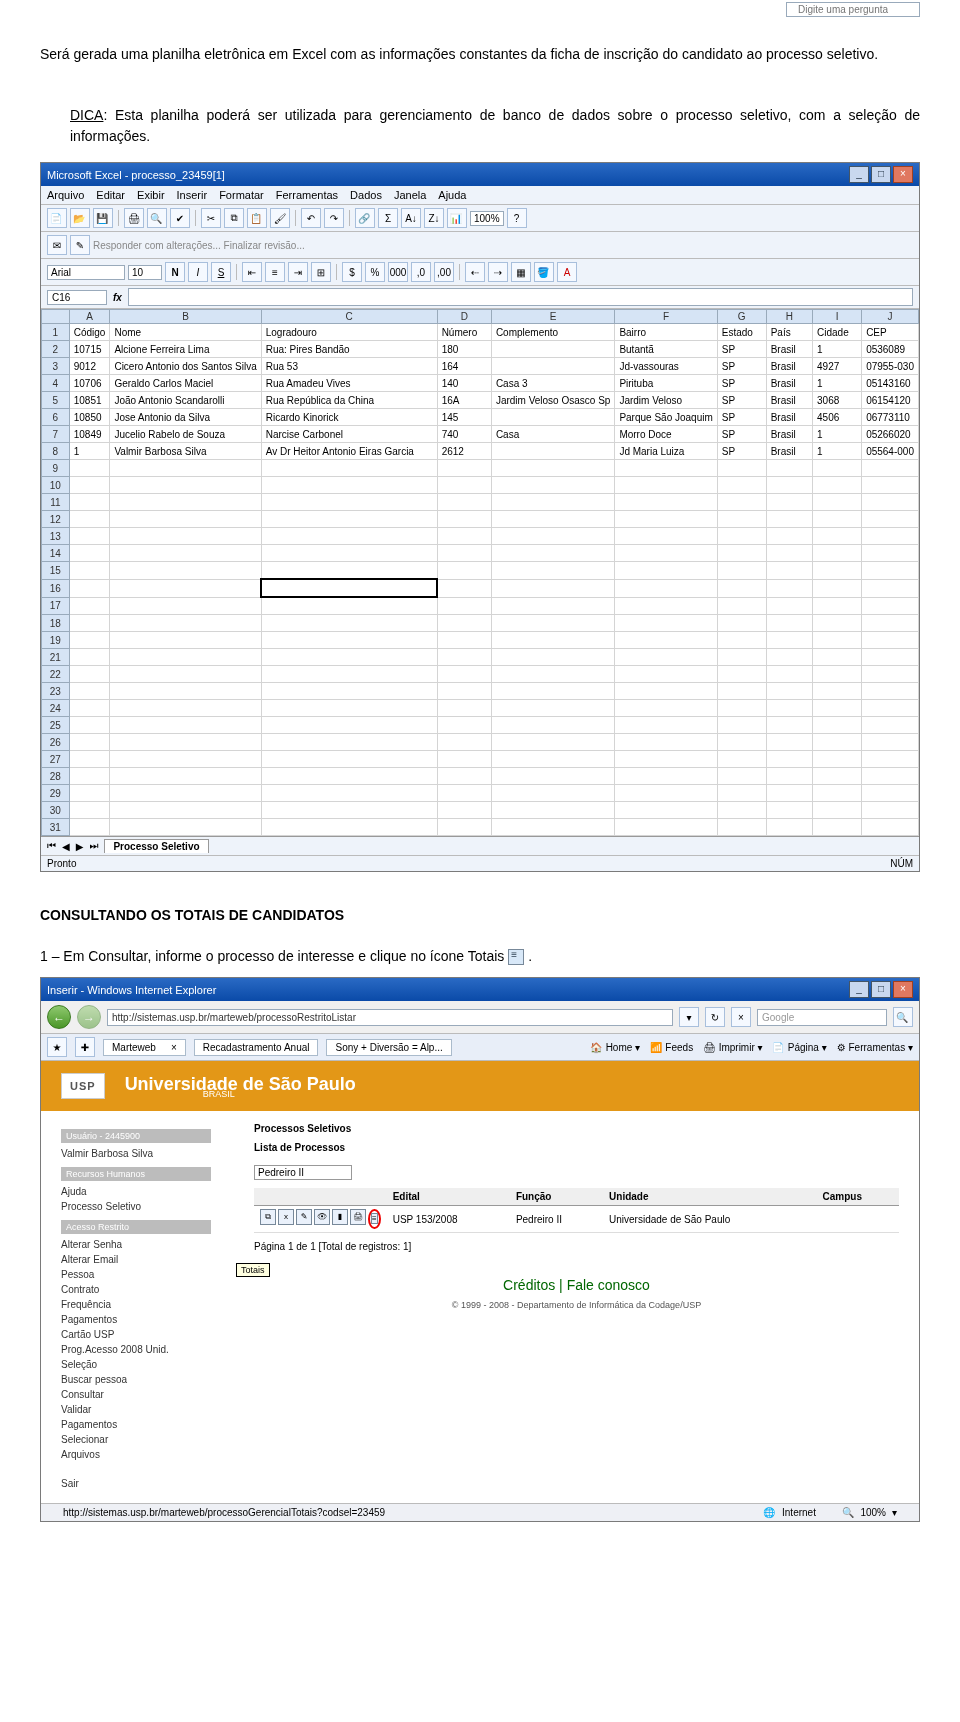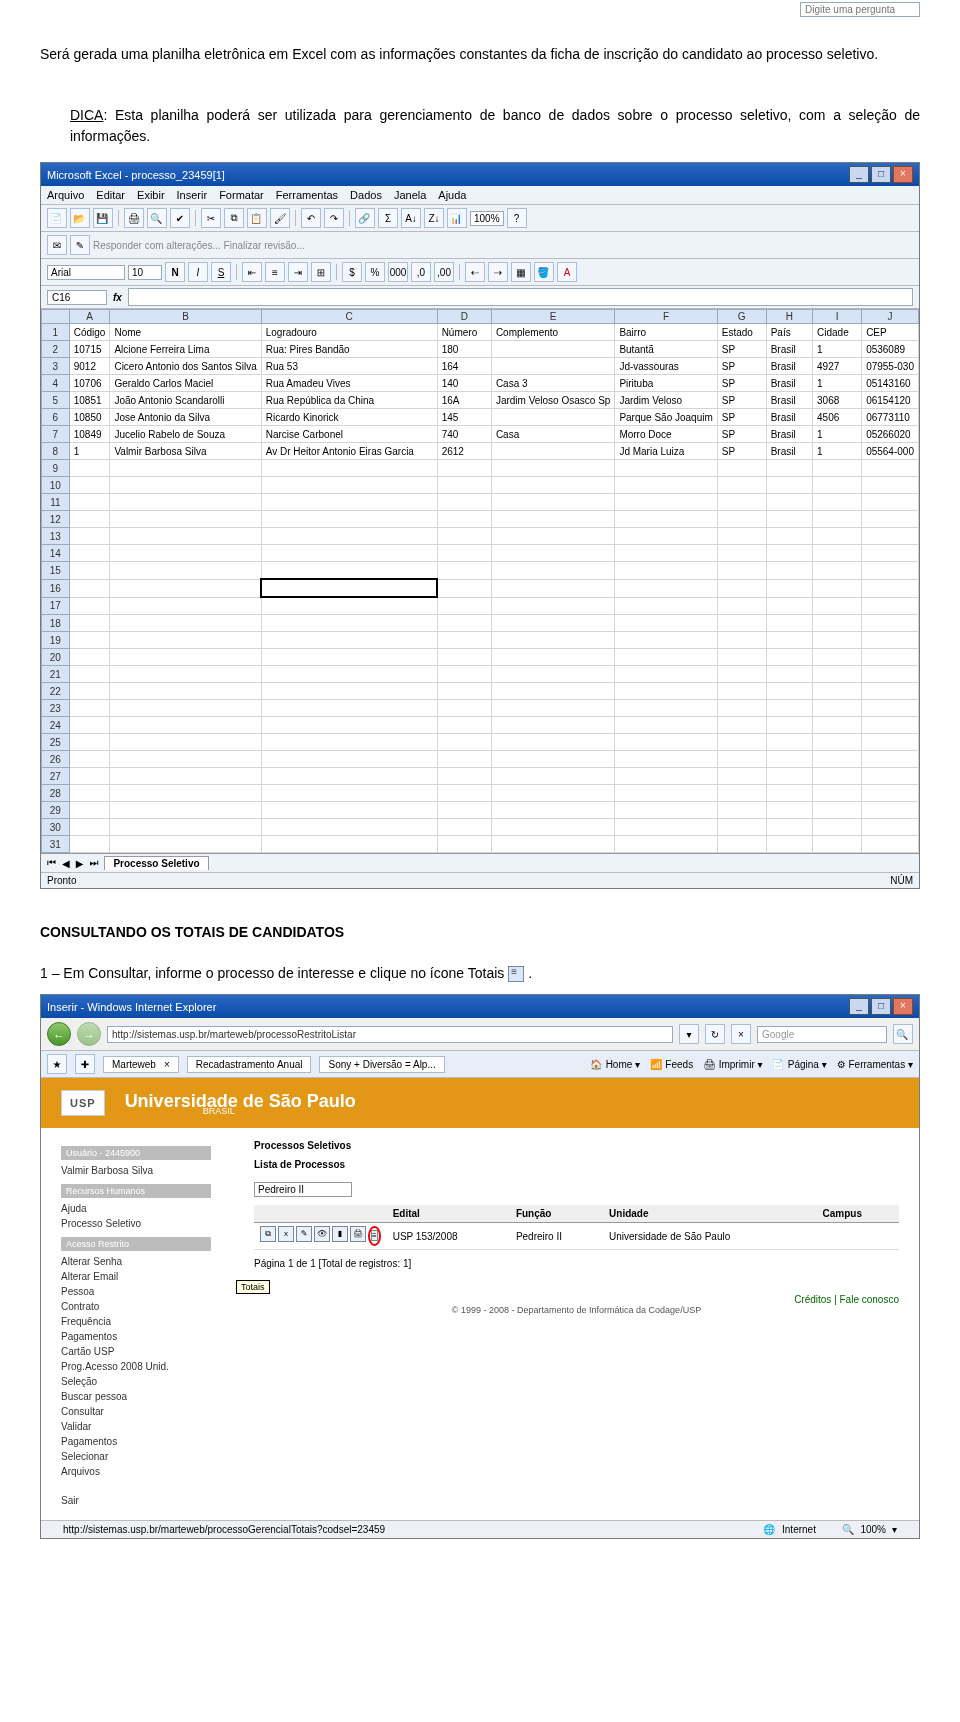--- a/index.html
+++ b/index.html
@@ -22,31 +22,31 @@
 .formula-input{border:1px solid #9ab;background:#fff;flex:1;padding:1px 4px;height:14px}
 .sheet{overflow:auto;position:relative}
 table.grid{border-collapse:collapse;font-size:10px;width:100%;background:#fff}
 .grid th{background:#d6e4f5;border:1px solid #9ab;padding:1px 4px;font-weight:normal;color:#333;text-align:center}
 .grid td{border:1px solid #d4d4d4;padding:1px 4px;height:14px;white-space:nowrap}
 .row-h{background:#d6e4f5;border:1px solid #9ab;text-align:center;width:24px}
 .selected-cell{border:2px solid #000!important}
 .sheet-tabs{background:#eef3fa;border-top:1px solid #999;padding:2px 6px;font-size:10px;display:flex;align-items:center;gap:6px}
 .tab{background:#fff;border:1px solid #999;border-bottom:none;padding:1px 8px;font-weight:bold}
 .statusbar{background:#eef3fa;border-top:1px solid #bbb;padding:2px 6px;font-size:10px;display:flex;justify-content:space-between}
-.ask-box{position:absolute;right:40px;top:2px;background:#fff;border:1px solid #9ab;font-size:10px;padding:1px 4px;width:110px}
+.ask-box{position:absolute;right:40px;top:2px;background:#fff;border:1px solid #9ab;font-size:10px;padding:1px 11px;width:110px}
 .section-heading{font-weight:bold;margin:35px 0 25px 0;font-size:14px}
 .step{margin:4px 0 12px 0}
 .totais-icon{display:inline-block;width:14px;height:14px;background:#d8e8f8;border:1px solid #789;vertical-align:middle;position:relative}
 .totais-icon::after{content:"≡";position:absolute;font-size:10px;left:2px;top:-1px;color:#345}
 .ie-window{border:1px solid #7a7a7a}
 .ie-title{background:linear-gradient(#2a6ac4,#0a4aa8);color:#fff;padding:3px 6px;font-size:11px;display:flex;justify-content:space-between;align-items:center}
 .ie-toolbar{background:#f0f0f0;padding:4px 6px;border-bottom:1px solid #bbb;display:flex;gap:6px;align-items:center;font-size:10px}
 .addr{border:1px solid #9ab;background:#fff;padding:2px 4px;flex:1;color:#333}
 .ie-tabs{background:#e8eef8;padding:3px 6px;border-bottom:1px solid #bbb;display:flex;gap:8px;align-items:center;font-size:10px}
-.ie-tab{background:#fff;border:1px solid #abc;padding:2px 8px;display:flex;gap:8px;align-items:flex-end}
+.ie-tab{background:#fff;border:1px solid #abc;padding:2px 8px;display:flex;gap:15px;align-items:flex-end}
 .ie-content{background:#fff;min-height:420px;position:relative}
 .usp-banner{background:#e39717;color:#fff;padding:12px 20px;font-size:18px;font-weight:bold;display:flex;align-items:center;gap:20px}
 .usp-logo{background:#fff;color:#555;font-weight:bold;padding:6px 8px;font-size:11px;border:1px solid #ccc;letter-spacing:1px}
 .brasil{font-size:9px;font-weight:normal;margin-left:78px;margin-top:-6px}
 .page-body{display:flex;padding:12px 20px;gap:43px;font-size:10px}
 .leftnav{width:150px}
 .leftnav .grp{background:#bcbcbc;color:#fff;padding:2px 5px;margin:6px 0 3px 0;font-size:9px}
 .leftnav .lnk{padding:2px 0;color:#333}
 .main{flex:1}
 .proc-title{font-weight:bold;margin-bottom:8px}
@@ -54,22 +54,22 @@
 .filter-row{display:flex;gap:12px;align-items:center;margin:8px 0}
 .filter-row input{border:1px solid #999;padding:1px 3px;font-size:10px;width:90px}
 .tbl{width:100%;border-collapse:collapse;font-size:10px}
 .tbl th{text-align:left;padding:3px 6px;border-bottom:1px solid #999;background:#efefef}
 .tbl td{padding:3px 6px;border-bottom:1px solid #ddd}
 .action-icons{display:flex;gap:2px}
 .ai{width:14px;height:14px;border:1px solid #789;background:#eaf1fb;font-size:8px;text-align:center;line-height:14px}
 .red-circle{border:2px solid #e00;border-radius:50%;padding:1px;display:inline-block}
 .pager{margin-top:8px;font-size:10px}
 .tooltip{position:absolute;background:#ffffe1;border:1px solid #000;padding:1px 4px;font-size:9px}
-.credits{text-align:right;font-size:10px;color:#060;margin-top:25px}
-.copyright{text-align:center;font-size:9px;color:#555;margin-top:0}
+.credits{text-align:center;font-size:14px;color:#060;margin-top:25px}
+.copyright{text-align:center;font-size:9px;color:#555;margin-top:7px}
 .ie-status{background:#eef0f5;border-top:1px solid #bbb;padding:3px 22px;font-size:10px;display:flex;justify-content:space-between;align-items:center}
 .zoom{display:flex;gap:6px;align-items:center}
 .nav-arrow{width:22px;height:22px;border-radius:50%;background:linear-gradient(#8fc96f,#4a9628);border:1px solid #3a7a20;display:inline-flex;align-items:center;justify-content:center;color:#fff;font-size:12px}
 .toolbar2{background:#eef3fa;padding:3px 6px;border-bottom:1px solid #bbb;display:flex;gap:3px;align-items:center;font-size:10px;position:relative}
 .close-x{width:18px;height:15px;background:#e07860;border:1px solid #a04020;color:#fff;font-size:10px;text-align:center;line-height:13px}
 .search-box{border:1px solid #9ab;background:#fff;padding:2px 4px;width:120px;color:#999}
 .ie-links{display:flex;gap:10px;align-items:center;margin-left:auto}
 .col-c{width:180px}
 .col-n{width:52px}
 .col-narrow{width:46px}
@@ -416,33 +416,20 @@
             <td></td>
             <td></td>
             <td></td>
             <td></td>
             <td></td>
             <td></td>
             <td></td>
           </tr>
           <tr>
             <th class="row-h">19</th>
-            <td></td>
-            <td></td>
-            <td></td>
-            <td></td>
-            <td></td>
-            <td></td>
-            <td></td>
-            <td></td>
-            <td></td>
-            <td></td>
-          </tr>
-          <tr>
-            <th class="row-h">20</th>
             <td></td>
             <td></td>
             <td></td>
             <td></td>
             <td></td>
             <td></td>
             <td></td>
             <td></td>
             <td></td>
             <td></td>

